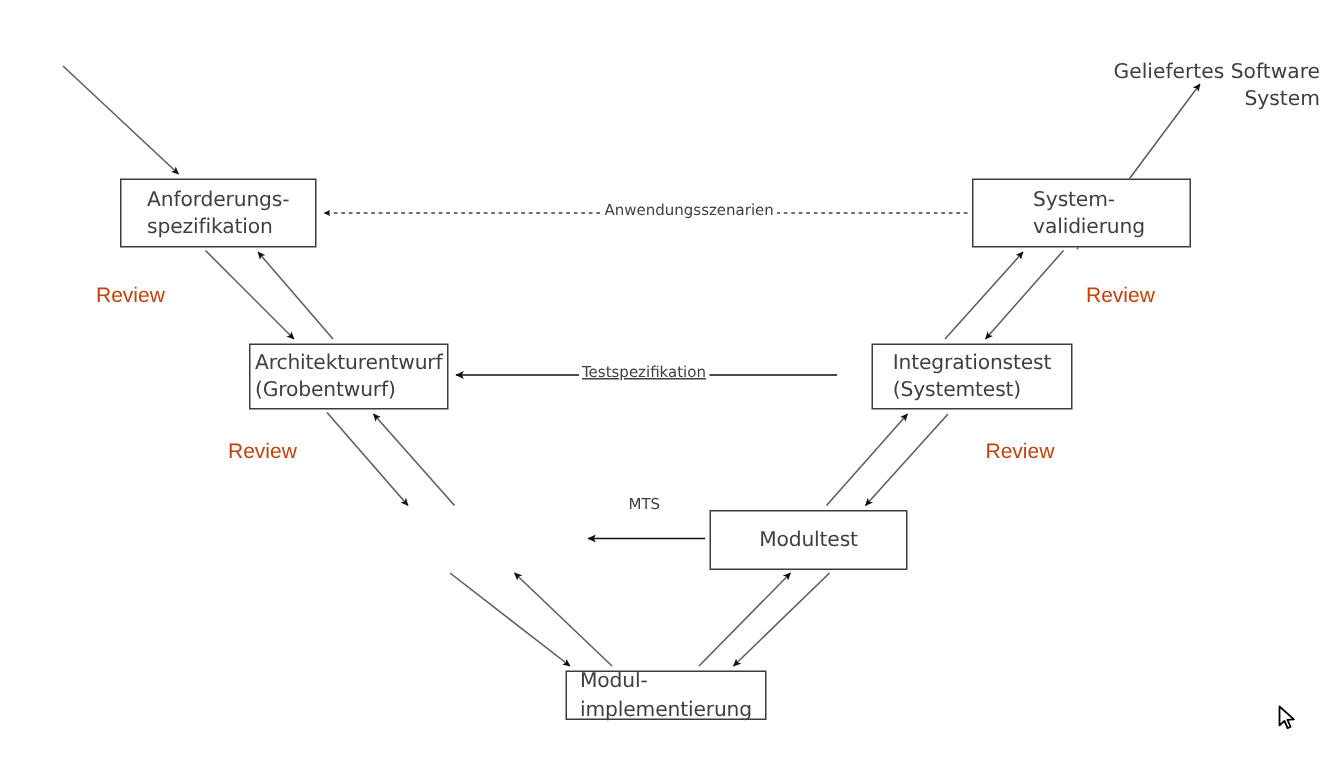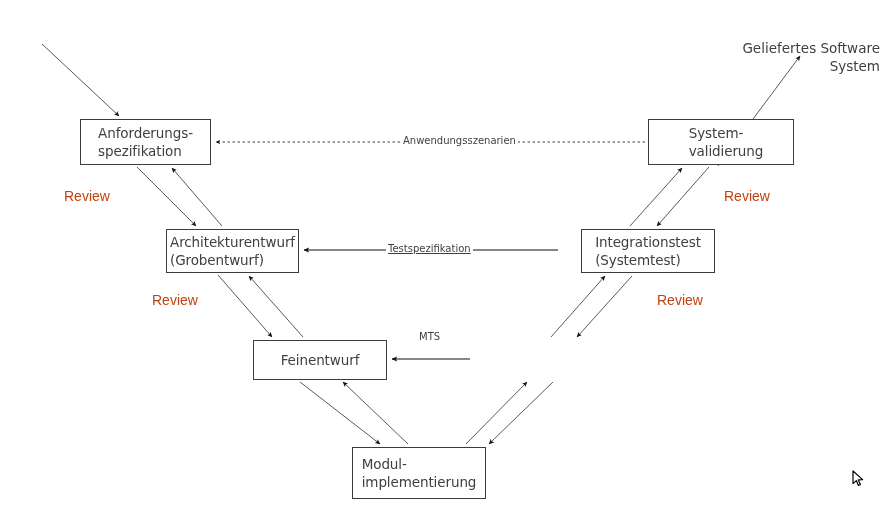--- a/index.html
+++ b/index.html
@@ -126,24 +126,24 @@
 
   <div class="node-box" style="left:648px; top:119px; width:146px; height:46px;padding-left:10px;">System-
 validierung</div>
 
   <div class="node-box" style="left:166px; top:229px; width:133px; height:44px;">Architekturentwurf
 (Grobentwurf)</div>
 
   <div class="node-box" style="left:561px; top:229px; width:134px; height:44px;margin-left:20px;">Integrationstest
 (Systemtest)</div>
 
-  <div class="node-box" style="left:253px; top:340px; width:134px; height:40px;">Feinentwurf</div>
 
+  <div class="node-box" style="left:473px; top:340px; width:132px; height:40px;">Modultest</div>
 
-  <div class="node-box" style="left:352px; top:447px; width:134px; height:52px;">Modul-
+  <div class="node-box" style="left:377px; top:447px; width:134px; height:33px;">Modul-
 implementierung</div>
 
   <div class="review-label" style="left:64px; top:189px;">Review</div>
 
   <div class="review-label" style="left:724px; top:189px;">Review</div>
 
   <div class="review-label" style="left:152px; top:293px;">Review</div>
 
   <div class="review-label" style="left:657px; top:293px;">Review</div>
 

